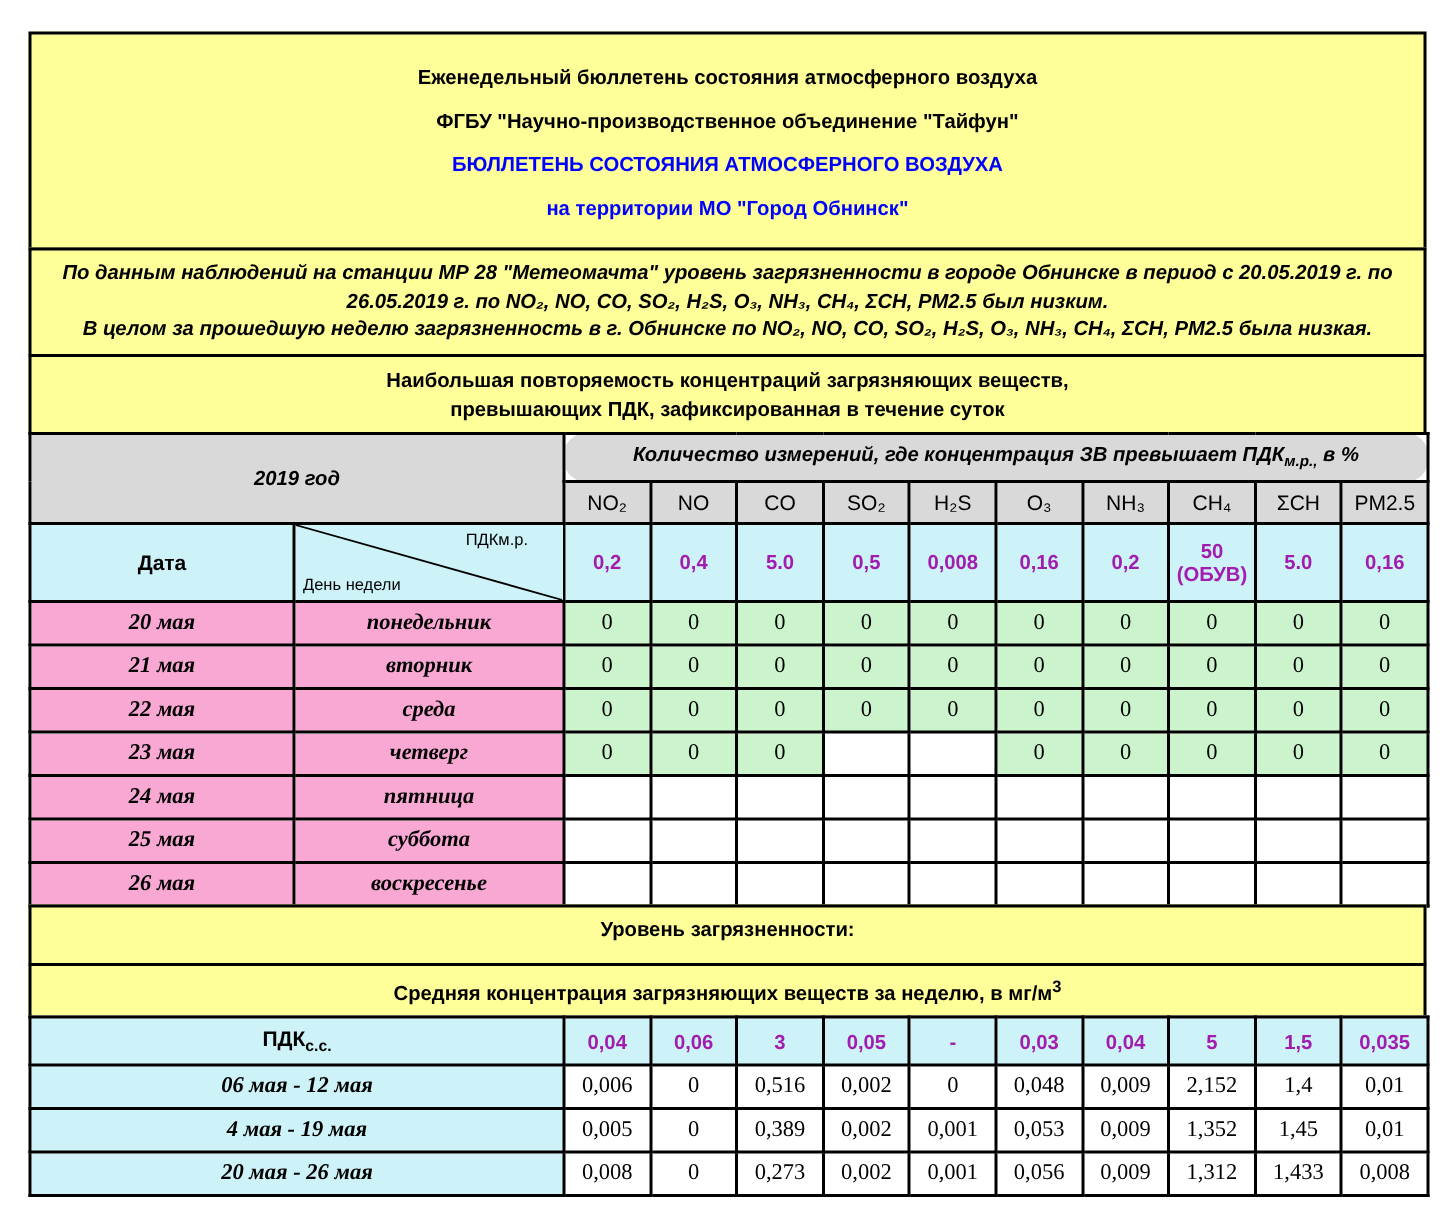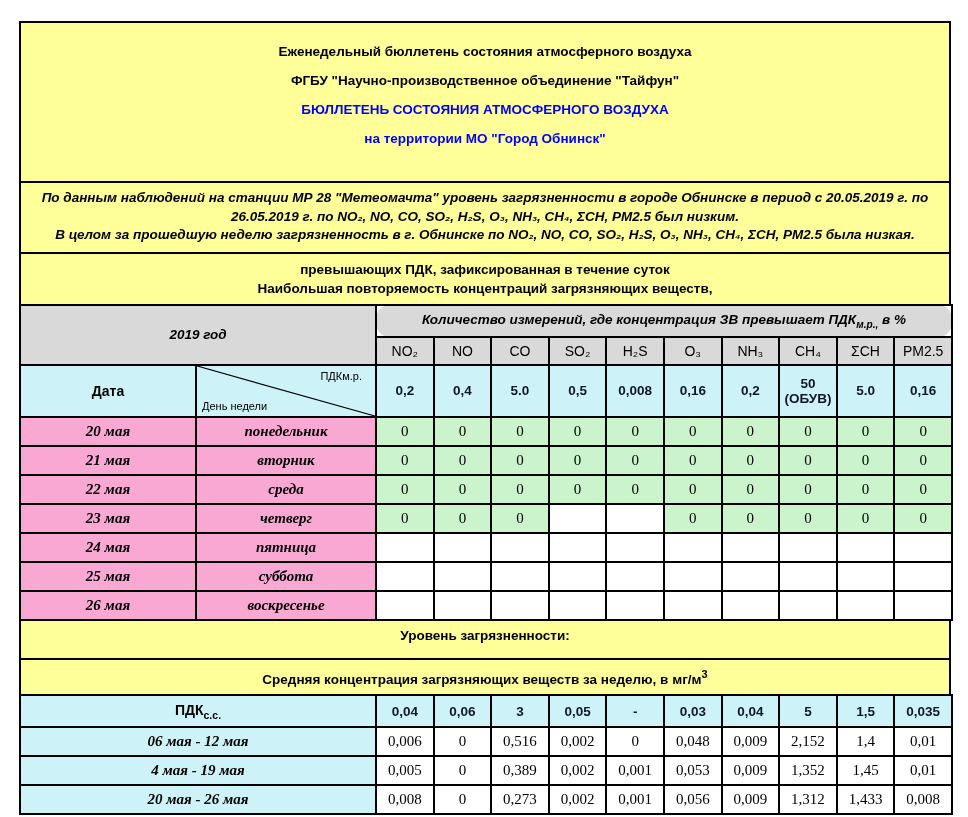--- a/index.html
+++ b/index.html
@@ -2,45 +2,45 @@
 <html lang="ru"><head>
 <meta charset="utf-8">
 <style>
   html,body{margin:0;padding:0;background:#ffffff;}
   body{font-family:"Liberation Sans","DejaVu Sans",sans-serif;color:#000;}
   .sheet{width:932px;margin:21px auto 16px 19px;}
   .stack > * + *{margin-top:-2px;}
   .box{border:2px solid #000;background:#ffff99;box-sizing:border-box;}
 
   
-  .header-box{padding:14px 10px 28px 10px;text-align:center;}
+  .header-box{padding:14px 10px 12px 10px;text-align:center;}
   .header-line{font-weight:bold;font-size:13.5px;line-height:29px;}
 
   
   .para-box{padding:6px 10px 7px 10px;text-align:center;font-weight:bold;font-style:italic;font-size:13.5px;line-height:18.5px;}
 
   
   .title-box{padding:6px 8px;text-align:center;font-weight:bold;font-size:13.5px;line-height:19px;}
 
   
   table{border-collapse:collapse;table-layout:fixed;width:932px;background:#fff;}
   td,th{border:2px solid #000;padding:0 2px;text-align:center;vertical-align:middle;overflow:hidden;}
   .gray{background:#d9d9d9;}
   .cyan{background:#cdf2f7;}
   .green{background:#ccf4cc;}
   .white{background:#ffffff;}
   .group-header{font-weight:bold;font-style:italic;font-size:13.5px;height:30px;border-radius:14px;}
   .year-cell{font-weight:bold;font-style:italic;font-size:13.5px;}
   .pol-th{font-weight:normal;font-size:14px;height:26px;}
-  .blue-val{color:#0f172a;font-weight:bold;font-size:13.5px;font-family:"Liberation Sans","DejaVu Sans",sans-serif;}
+  .blue-val{color:#a21caf;font-weight:bold;font-size:13.5px;font-family:"Liberation Sans","DejaVu Sans",sans-serif;}
   .pdk-row td{height:50px;}
   .data-label{font-weight:bold;font-size:14px;}
   .diag-cell{position:relative;font-size:11px;font-weight:normal;}
   .diag-svg{position:absolute;left:0;top:0;width:100%;height:100%;}
-  .diag-top{position:absolute;top:4px;right:13px;}
+  .diag-top{position:absolute;top:4px;right:23px;}
   .diag-bottom{position:absolute;bottom:4px;left:5px;}
   .meas-row td{height:27px;}
   .serif-val{font-family:"Liberation Serif","DejaVu Serif",serif;font-size:15px;font-weight:normal;}
   .date-cell{font-family:"Liberation Serif","DejaVu Serif",serif;font-size:15px;font-weight:bold;font-style:italic;background:#f9a8d4;margin-top:28px;}
 
   
   .legend-box{padding:5px 8px 12px 8px;text-align:center;}
   .legend-title{font-weight:bold;font-size:13.5px;line-height:20px;}
   .legend-row{display:flex;justify-content:center;margin-top:2px;}
   .legend-item{border:2px solid #000;padding:4px 10px;font-weight:bold;font-size:13.5px;margin-left:-2px;white-space:nowrap;}
@@ -67,22 +67,22 @@
         <div class="header-line" style="color: rgb(0, 0, 255);">на территории МО "Город Обнинск"</div>
       </div>
   </div>
 
   <div class="box para-box">
     <div>По данным наблюдений на станции МР 28 "Метеомачта" уровень загрязненности в городе Обнинске в период с 20.05.2019 г. по 26.05.2019 г. по NO₂, NO, CO, SO₂, H₂S, O₃, NH₃, CH₄, ΣCH, PM2.5 был низким.</div>
     <div>В целом за прошедшую неделю загрязненность в г. Обнинске по NO₂, NO, CO, SO₂, H₂S, O₃, NH₃, CH₄, ΣCH, PM2.5 была низкая.</div>
   </div>
 
   <div class="box title-box">
+    <div>Наибольшая повторяемость концентраций загрязняющих веществ,</div>
     <div>превышающих ПДК, зафиксированная в течение суток</div>
-    <div>Наибольшая повторяемость концентраций загрязняющих веществ,</div>
   </div>
 
   <table>
     <colgroup>
       <col style="width:176px">
         <col style="width:180px">
       <col style="width:57.6px">
         <col style="width:57.6px">
         <col style="width:57.6px">
         <col style="width:57.6px">

